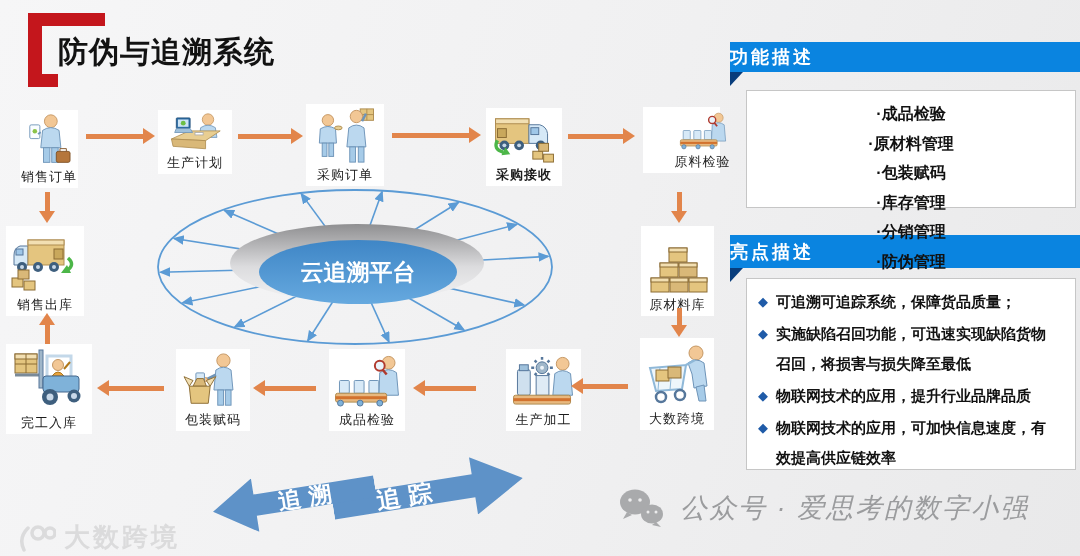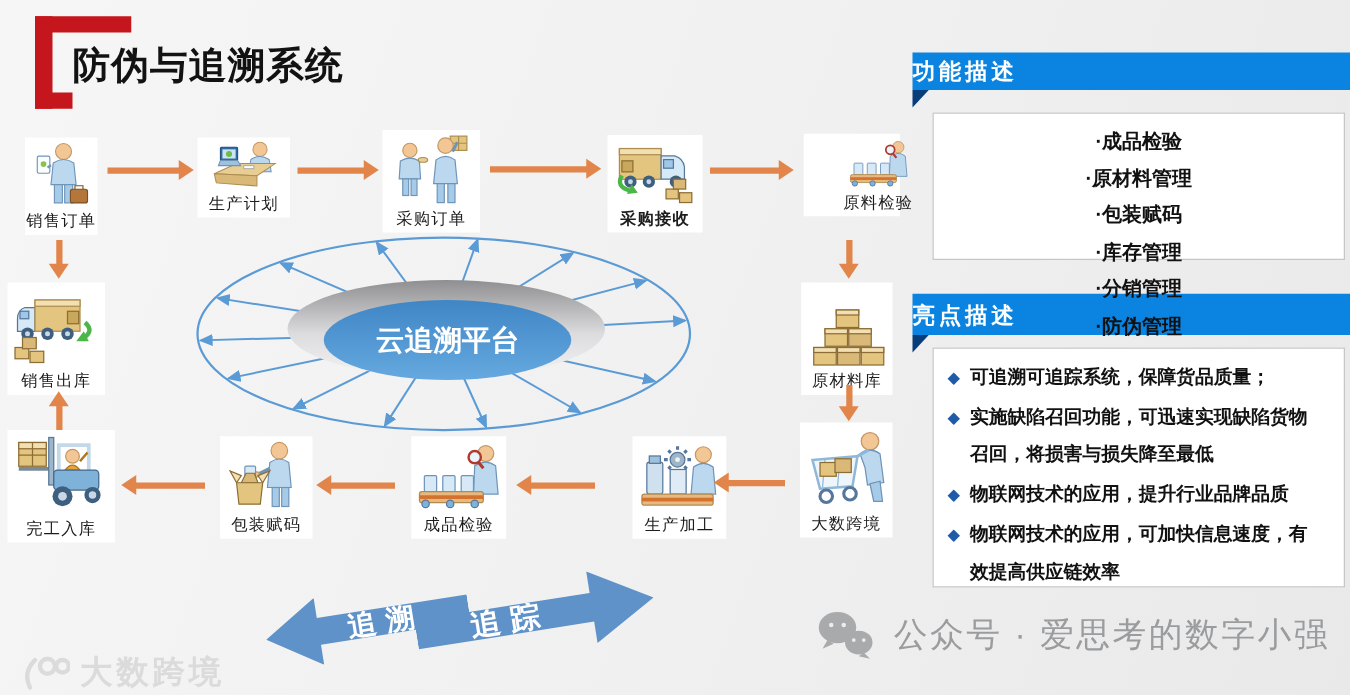--- a/index.html
+++ b/index.html
@@ -35,21 +35,21 @@
   
   .barrow{position:absolute;color:#fff;font-weight:bold;display:flex;align-items:center;box-sizing:border-box;background:#5E92C8;transform:rotate(-9deg);}
   #tr-left{left:212px;top:472px;width:164px;height:54px;font-size:23px;letter-spacing:8px;justify-content:center;padding-left:30px;z-index:4;
            clip-path:polygon(0 50%,26% 0,26% 30%,100% 30%,100% 70%,26% 70%,26% 100%);}
   #tr-right{left:332px;top:464px;width:192px;height:58px;font-size:24px;letter-spacing:8px;justify-content:center;padding-right:40px;z-index:3;
            clip-path:polygon(100% 50%,74% 0,74% 30%,0 30%,0 70%,74% 70%,74% 100%);}
   #tr-dark{position:absolute;left:334px;top:481px;width:30px;height:16px;background:#2F5C99;border-radius:50%;transform:rotate(-9deg);z-index:2;}
   
   #wm-left{position:absolute;left:16px;top:520px;display:flex;gap:8px;z-index:2;}
   #wm-left span{font-size:26px;font-weight:bold;color:#DBDBDC;letter-spacing:3px;}
-  #wm-right{position:absolute;left:653px;top:488px;display:flex;align-items:center;gap:14px;z-index:2;}
+  #wm-right{position:absolute;left:618px;top:488px;display:flex;align-items:center;gap:14px;z-index:2;font-style:italic;}
   #wm-right span{font-size:27px;color:#9B9C9E;letter-spacing:2px;}
 </style>
 </head>
 <body>
 
 <div id="stage">
 
   <div class="brk" style="left:28px;top:13px;width:77px;height:13px;"></div>
   <div class="brk" style="left:28px;top:13px;width:14px;height:74px;"></div>
   <div class="brk" style="left:28px;top:74px;width:30px;height:13px;"></div>

